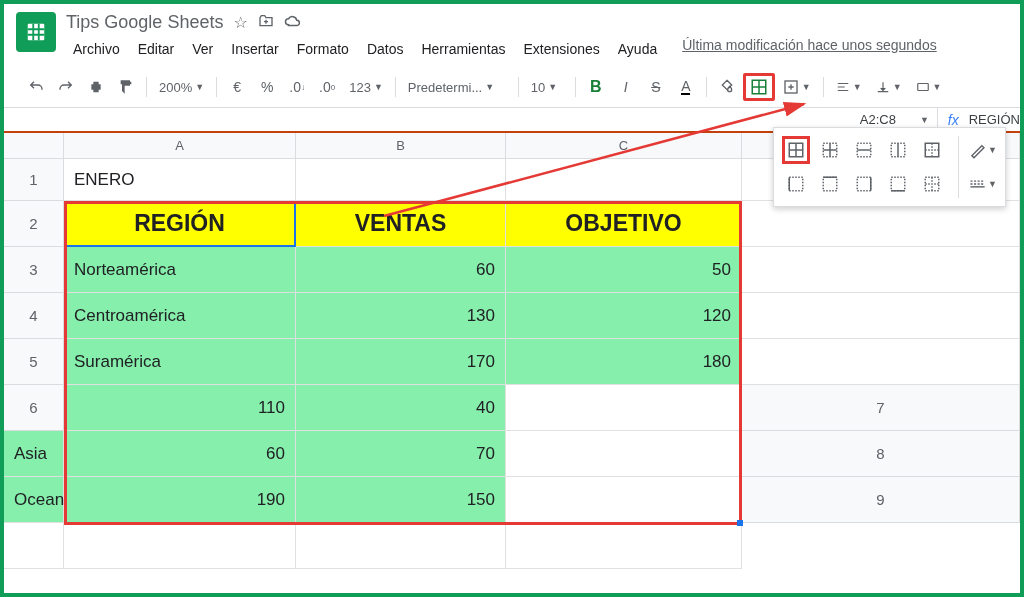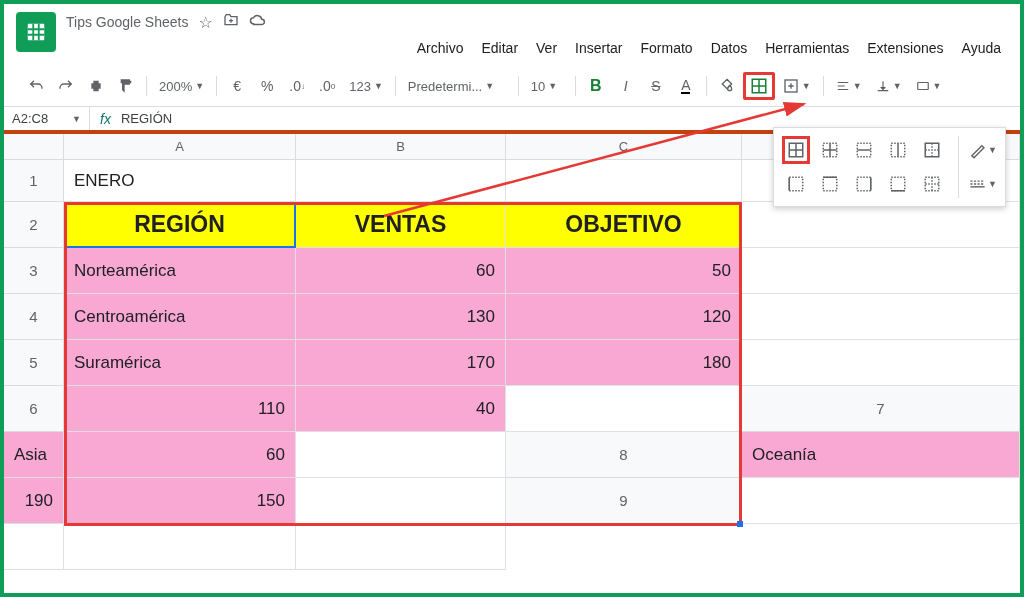--- a/index.html
+++ b/index.html
@@ -4,55 +4,55 @@
 <style>
   * { box-sizing: border-box; margin: 0; padding: 0; }
   body { font-family: Arial, sans-serif; background: #fff; border: 4px solid #0f9d58; width: 1024px; height: 597px; overflow: hidden; position: relative; }
   
   
   .header { display: flex; align-items: flex-start; padding: 8px 12px 0 12px; }
   .logo { width: 40px; height: 40px; background: #0f9d58; border-radius: 4px; display: flex; align-items: center; justify-content: center; margin-right: 10px; }
   .logo-inner { width: 22px; height: 22px; }
   .title-area { flex: 1; }
   .title-row { display: flex; align-items: center; gap: 10px; }
-  .doc-title { font-size: 14px; color: #5f6368; }
+  .doc-title { font-size: 18px; color: #5f6368; }
   .title-icon { color: #5f6368; font-size: 16px; cursor: pointer; }
-  .menu-bar { display: flex; gap: 4px; margin-top: 4px; font-size: 14px; color: #202124; justify-content: flex-end;}
+  .menu-bar { display: flex; gap: 4px; margin-top: 4px; font-size: 14px; color: #202124;}
   .menu-item { padding: 4px 7px; cursor: pointer; border-radius: 4px; }
   .last-mod { color: #5f6368; text-decoration: underline; margin-left: 14px; cursor: pointer; font-size: 14px;}
   
   
   .toolbar { display: flex; align-items: center; padding: 6px 18px; border-bottom: 1px solid #dadce0; gap: 2px; margin-top: 6px;}
   .tb-btn { min-width: 28px; height: 28px; display: inline-flex; align-items: center; justify-content: center; color: #5f6368; border-radius: 2px; cursor: pointer; font-size: 14px; padding: 0 4px;}
   .tb-sep { width: 1px; height: 20px; background: #dadce0; margin: 0 4px; }
   .tb-dd { display: inline-flex; align-items: center; gap: 3px; color: #5f6368; font-size: 13px; padding: 0 6px; height: 28px; cursor: pointer;}
   .caret { font-size: 9px; color: #5f6368;}
   .bold-green { color: #188038; font-weight: bold; font-size: 16px;}
   .italic { font-style: italic; }
   .strike { text-decoration: line-through; }
   .underline-a { border-bottom: 2px solid #000; padding-bottom: 1px; line-height: 12px;}
   .borders-highlight { border: 3px solid #e53935; border-radius: 2px;}
   
   
-  .formula-row { display: flex; align-items: center; border-bottom: 4px solid #c2410c; }
+  .formula-row { display: flex; align-items: center; border-bottom: 2px solid #c2410c; justify-content: flex-end; }
   .name-box { width: 86px; padding: 4px 8px; font-size: 13px; color: #3c4043; border-right: 1px solid #dadce0; display:flex; align-items:center; justify-content:space-between;}
-  .fx { padding: 0 10px; color: #0f766e; font-style: italic; font-size: 14px;}
+  .fx { padding: 0 10px; color: #3b82f6; font-style: italic; font-size: 14px;}
   .formula-val { font-size: 13px; color: #3c4043; padding: 4px 0;}
   
   
   .grid-wrap { position: relative; }
   .grid { display: grid; grid-template-columns: 60px 232px 210px 236px 1fr; }
   .corner { background: #f8f9fa; border-right: 1px solid #dadce0; border-bottom: 1px solid #dadce0; height: 26px;}
   .col-h { background: #f8f9fa; border-right: 1px solid #dadce0; border-bottom: 1px solid #dadce0; text-align: center; font-size: 13px; color: #5f6368; line-height: 26px; height: 26px;}
   .row-h { background: #f8f9fa; border-right: 1px solid #dadce0; border-bottom: 1px solid #dadce0; text-align: center; font-size: 15px; color: #5f6368; display:flex; align-items:center; justify-content:center; }
   .cell { border-right: 1px solid #e0e0e0; border-bottom: 1px solid #e0e0e0; padding: 6px 10px; font-size: 17px; color: #202124; display:flex; align-items:center;}
   .cell.right { justify-content: flex-end; }
   .r1 { height: 42px; }
   .rdata { height: 46px; }
-  .sel-bg { background: #f9a8d4; }
+  .sel-bg { background: #86efac; }
   .header-cell { background: #ffff00; font-weight: bold; font-size: 23px; justify-content: center;}
   .active-cell { outline: 2px solid #1a73e8; outline-offset: -2px; }
   
   
   .red-sel { position: absolute; border: 3px solid #e53935; pointer-events: none; }
   
   
   .arrow-svg { position: absolute; top: 0; left: 0; pointer-events: none; }
   
   
@@ -90,20 +90,21 @@
     <div class="menu-bar">
       <span class="menu-item">Archivo</span>
       <span class="menu-item">Editar</span>
       <span class="menu-item">Ver</span>
       <span class="menu-item">Insertar</span>
       <span class="menu-item">Formato</span>
       <span class="menu-item">Datos</span>
       <span class="menu-item">Herramientas</span>
       <span class="menu-item">Extensiones</span>
       <span class="menu-item">Ayuda</span>
+      <span class="last-mod">Última modificación hace unos segundos</span>
     </div>
   </div>
 </div>
 
 <div class="toolbar">
   <span class="tb-btn">
       <svg width="16" height="16" viewBox="0 0 24 24" fill="none" stroke="#5f6368" stroke-width="2">
         <path d="M9 14l-5-5 5-5M4 9h11a6 6 0 016 6v1"></path>
       </svg>
     </span>
@@ -242,20 +243,21 @@
     <div class="cell rdata"></div>
 
     <div class="row-h rdata">6</div>
     <div class="cell rdata sel-bg right">110</div>
     <div class="cell rdata sel-bg right">40</div>
     <div class="cell rdata"></div>
 
     <div class="row-h rdata">7</div>
     <div class="cell rdata sel-bg">Asia</div>
     <div class="cell rdata sel-bg right">60</div>
+    <div class="cell rdata sel-bg right">70</div>
     <div class="cell rdata"></div>
 
     <div class="row-h rdata">8</div>
     <div class="cell rdata sel-bg">Oceanía</div>
     <div class="cell rdata sel-bg right">190</div>
     <div class="cell rdata sel-bg right">150</div>
     <div class="cell rdata"></div>
 
     <div class="row-h rdata">9</div>
     <div class="cell rdata"></div>

